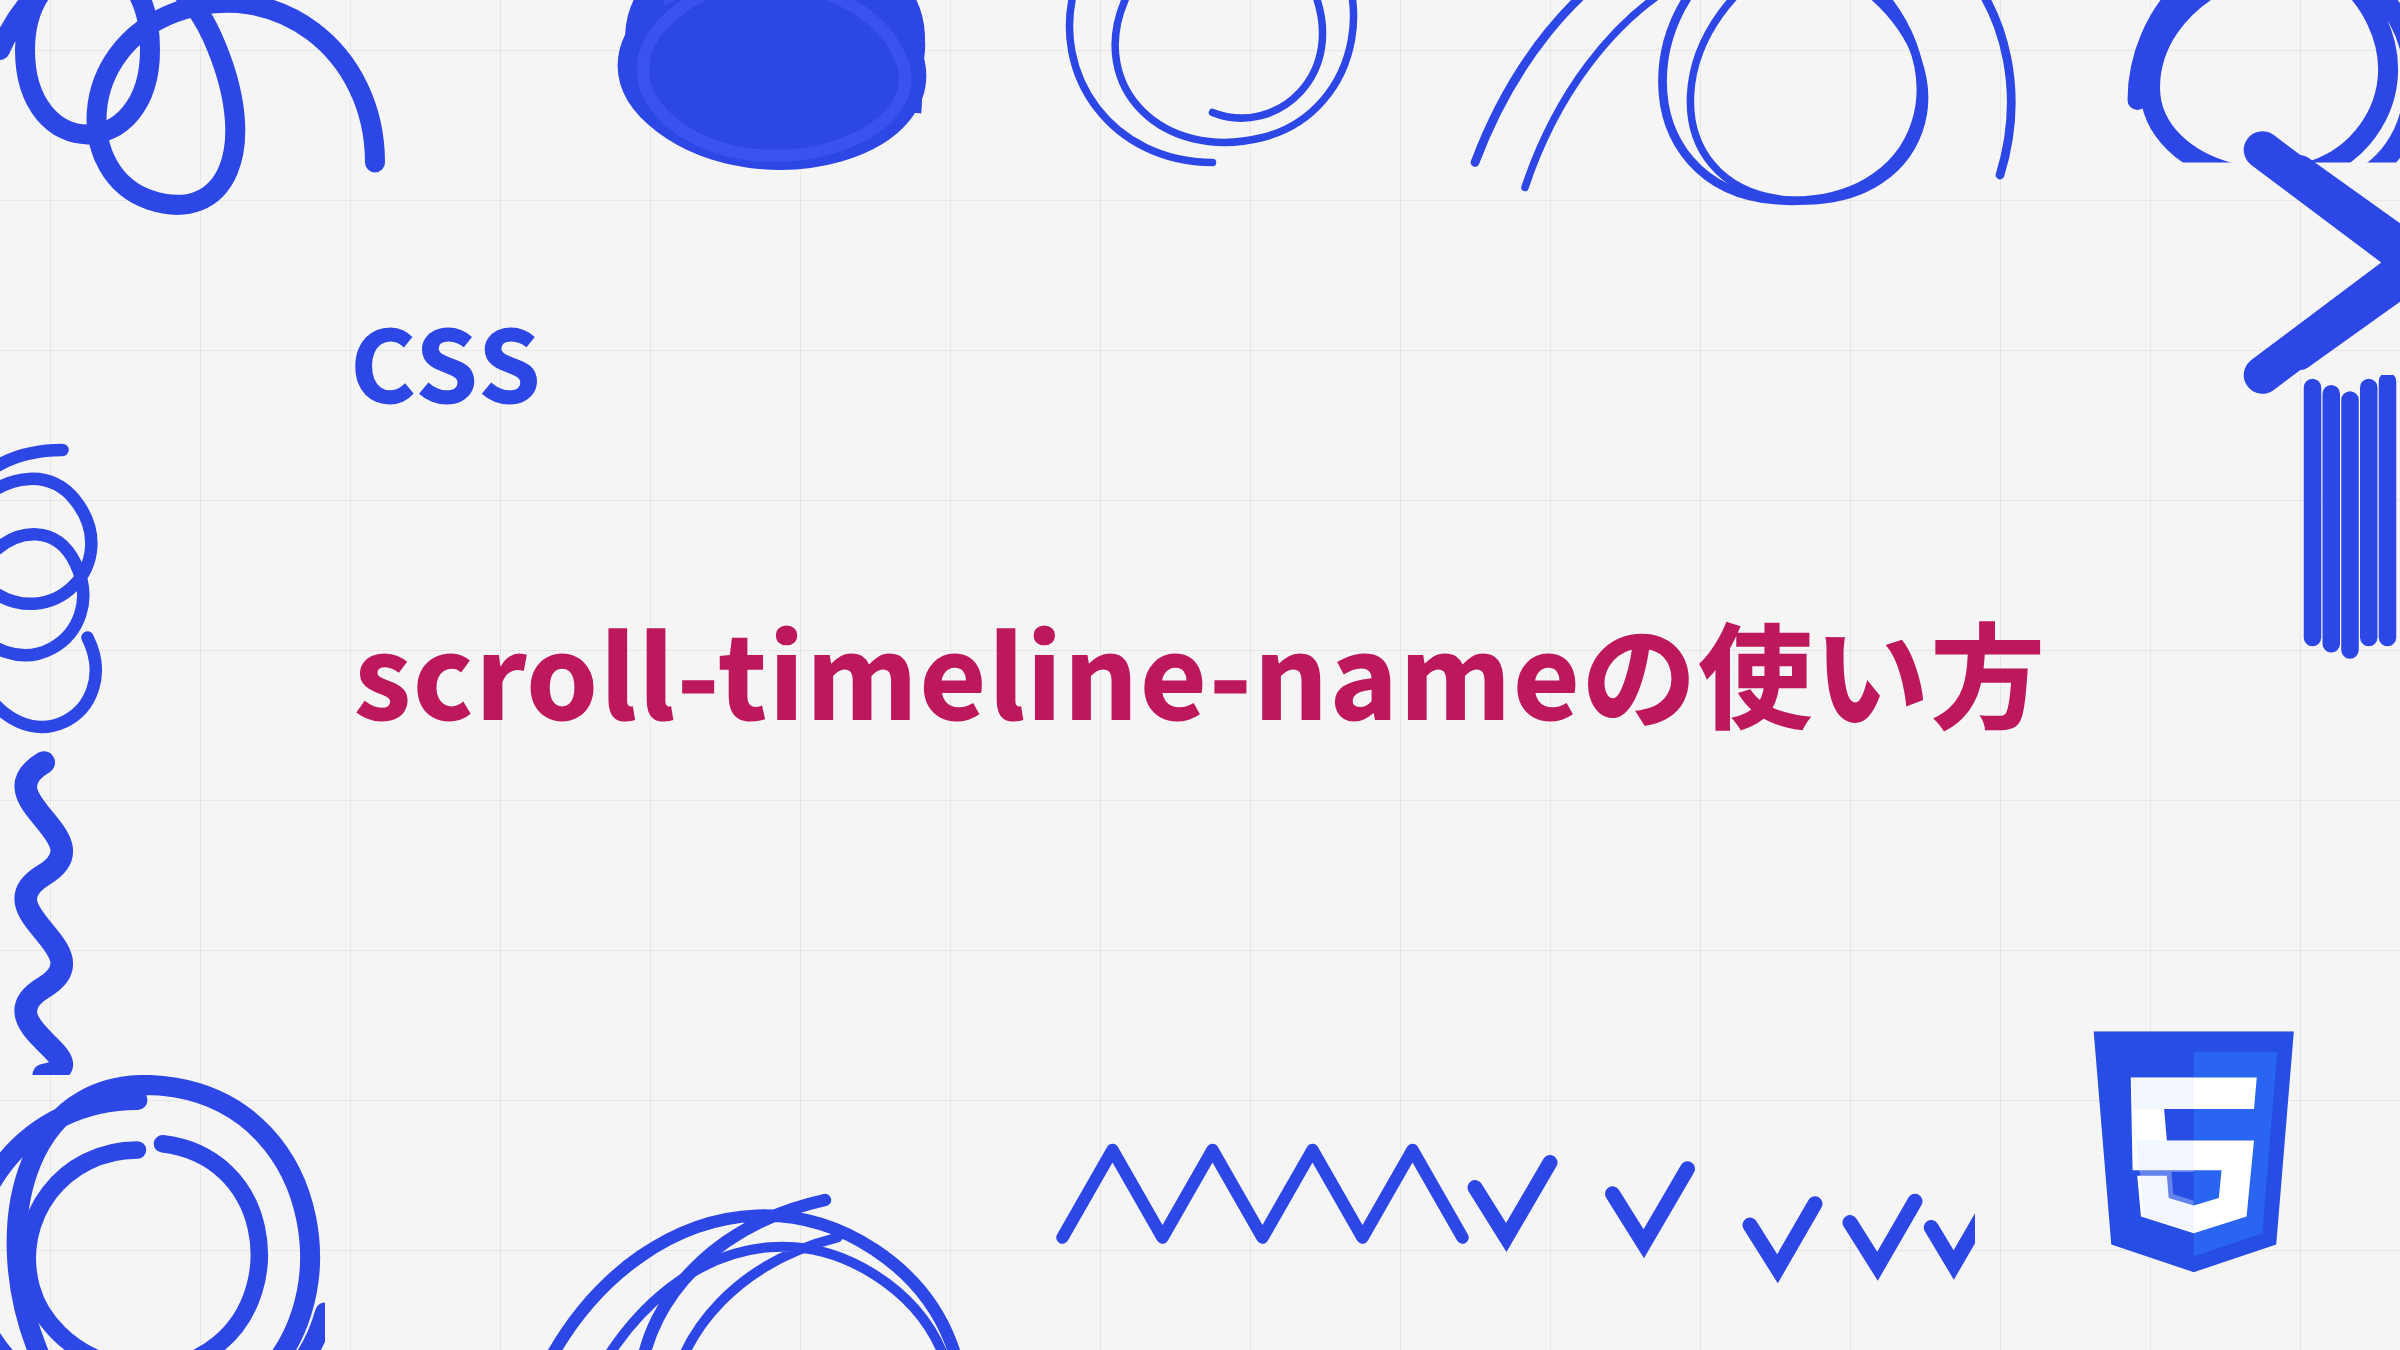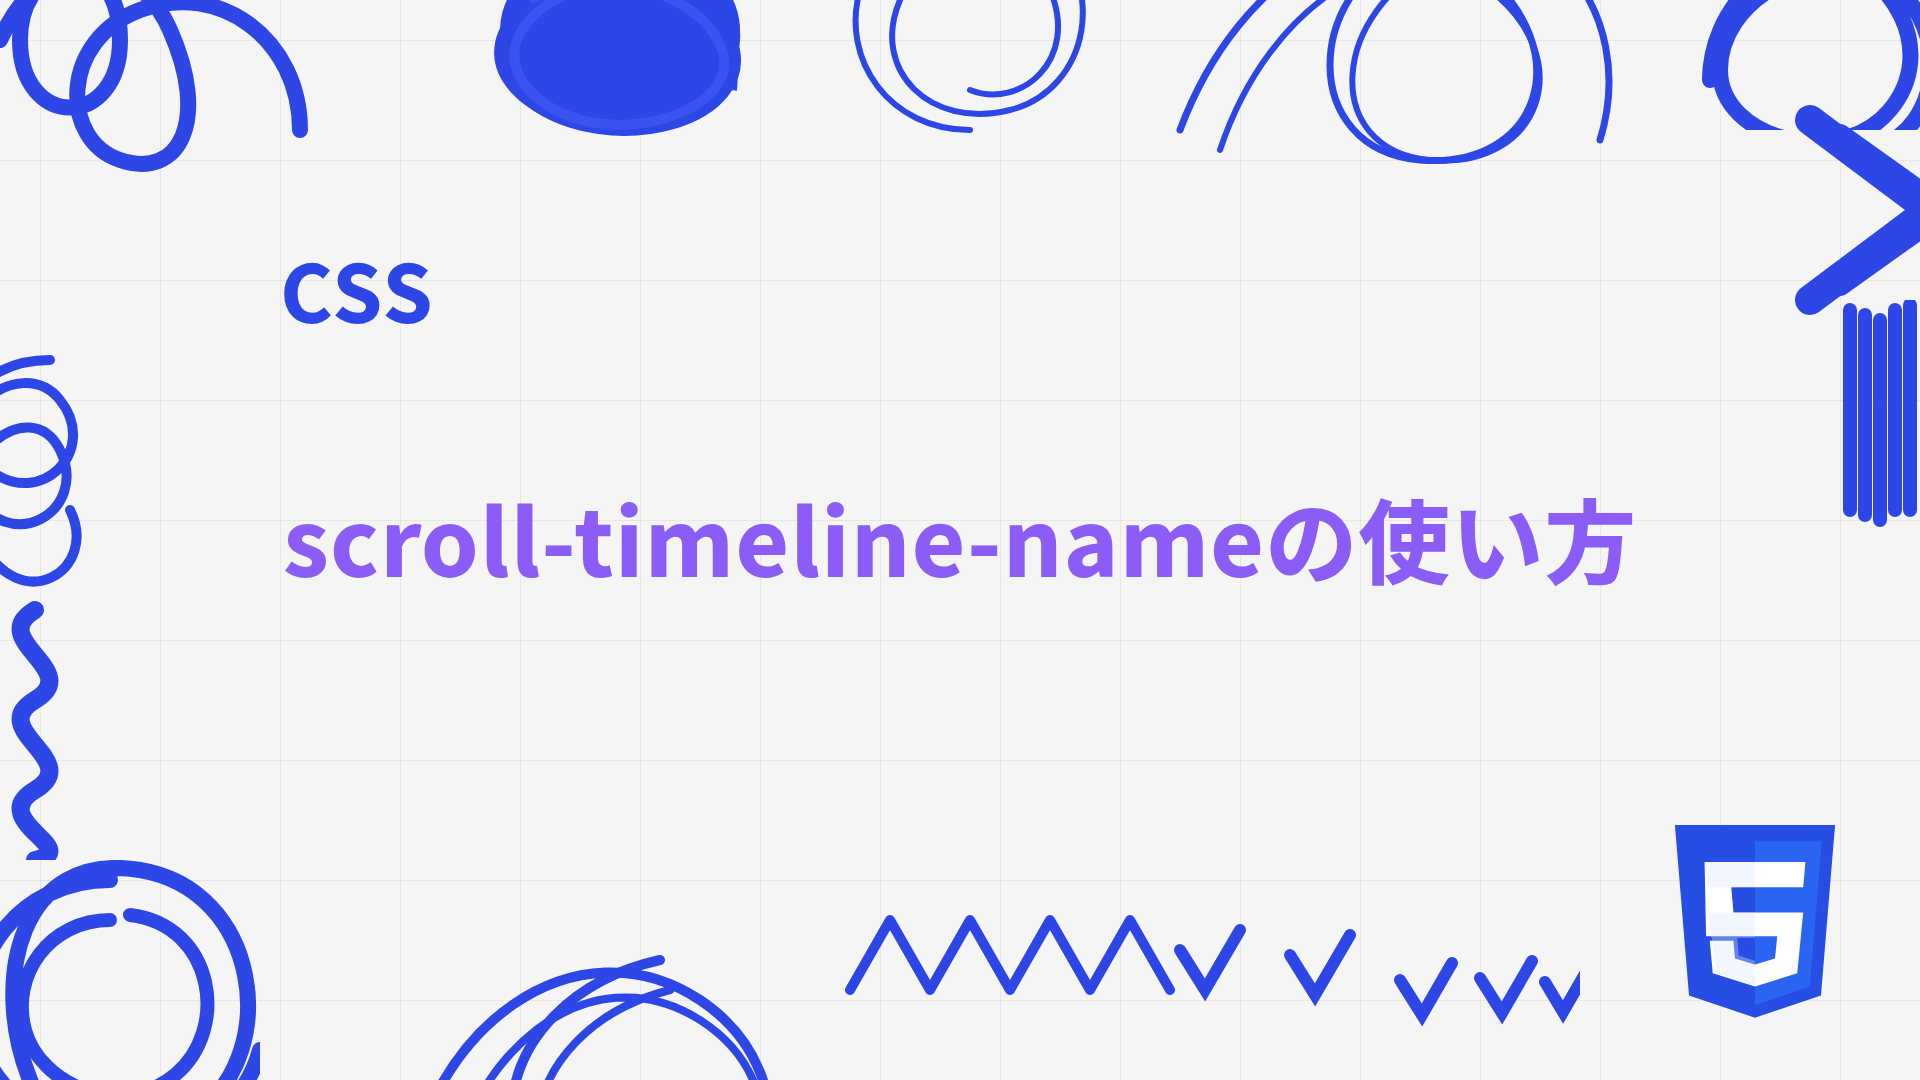--- a/index.html
+++ b/index.html
@@ -31,21 +31,21 @@
     color: #2d46e6;
     letter-spacing: 2px;
   }
   .title {
     position: absolute;
     left: 0; right: 0;
     top: 470px;
     text-align: center;
     font-size: 92px;
     font-weight: 800;
-    color: #8b5cf6;
+    color: #be185d;
     letter-spacing: 1px;
   }
   .subtitle {
     position: absolute;
     left: 0; right: 0;
     top: 720px;
     text-align: center;
     font-size: 44px;
     font-weight: 700;
     color: #1e2a4a;

